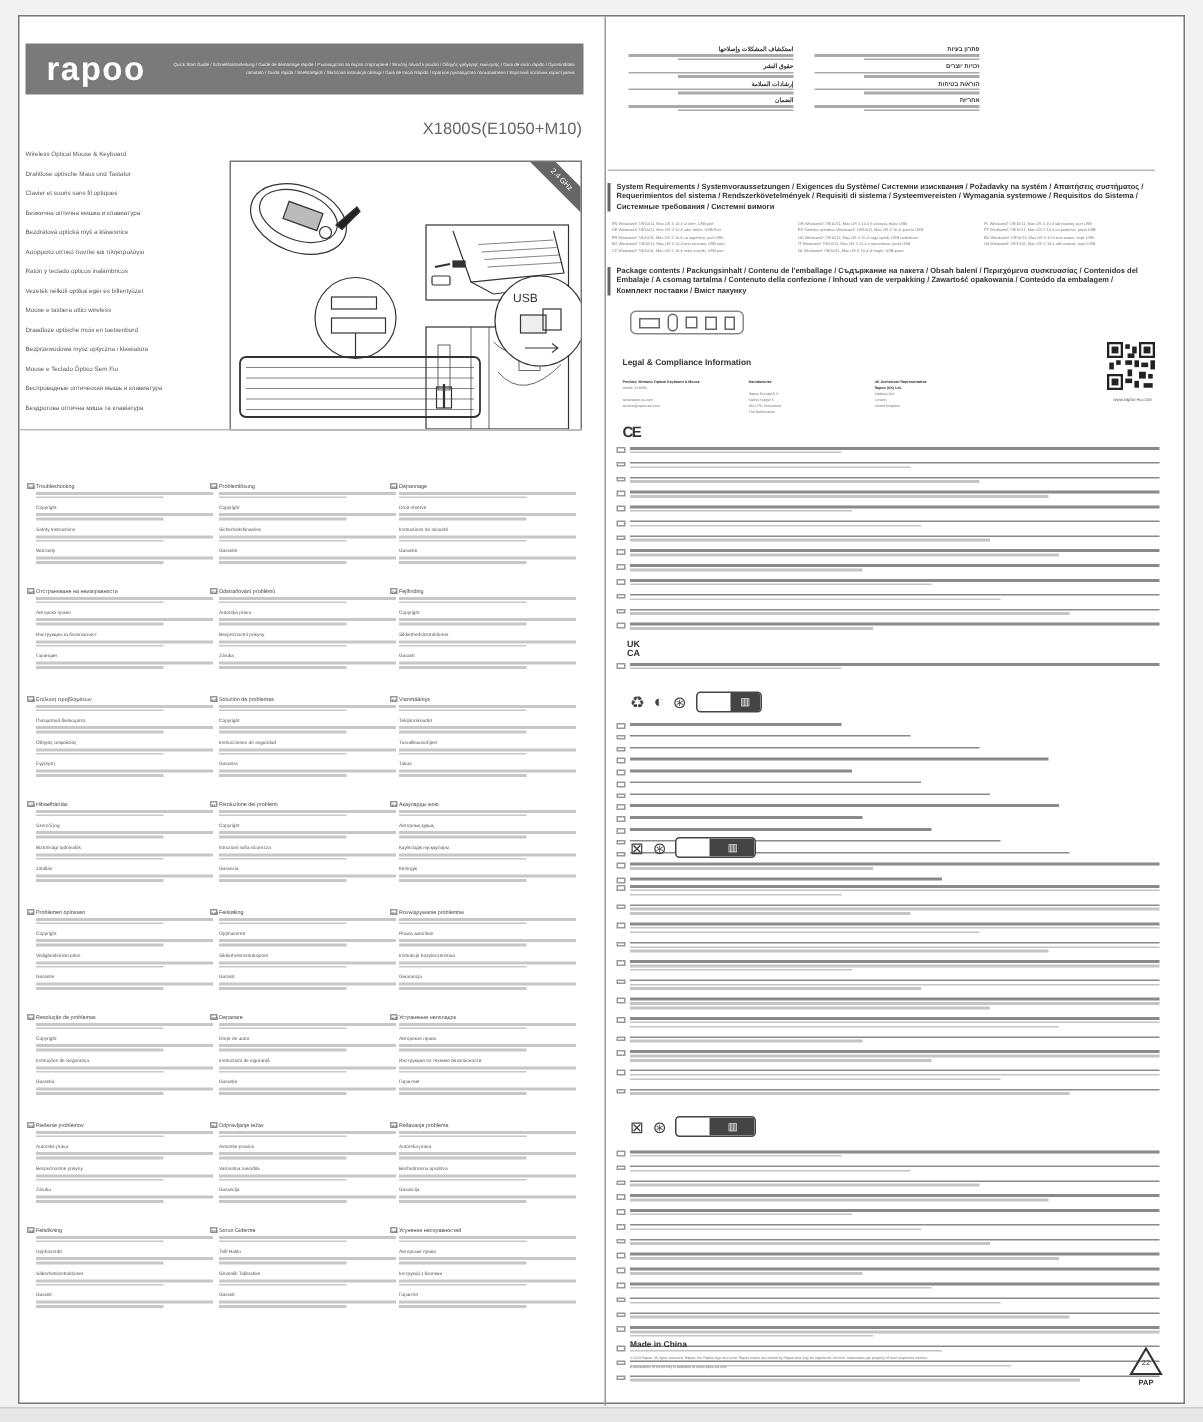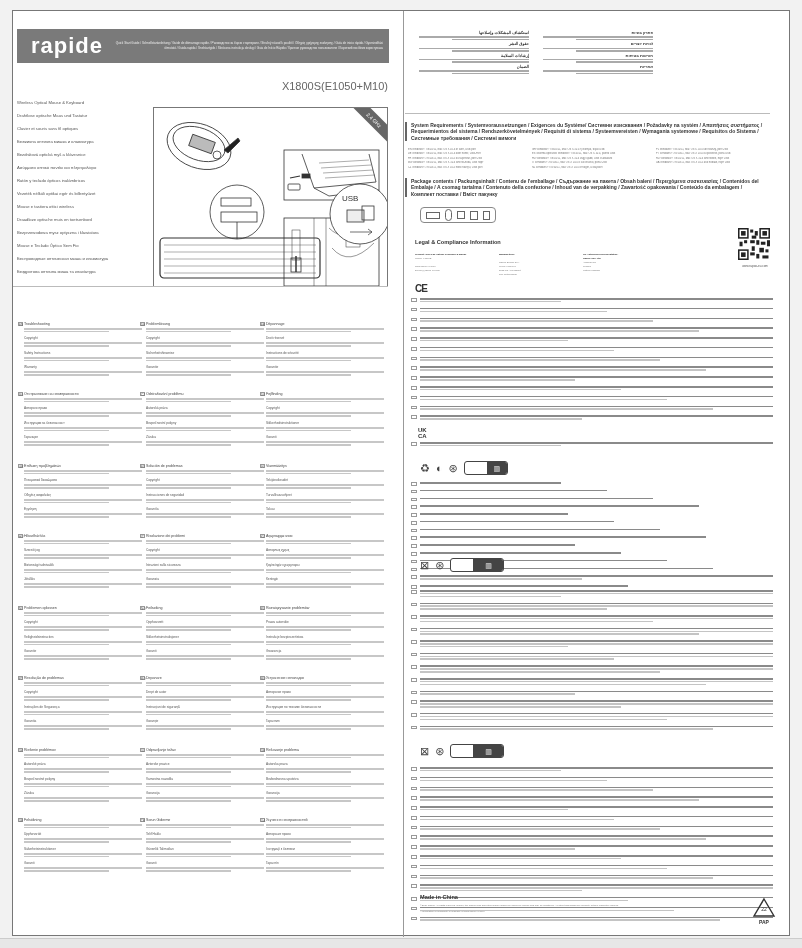--- a/index.html
+++ b/index.html
@@ -74,21 +74,21 @@
 </style>
 </head>
 <body>
 
 <div class="sheet">
   <div class="divider-v"></div>
 </div>
 <div class="bottom-band"></div>
 
 <div class="banner">
-  <div class="logo">rapide</div>
+  <div class="logo">rapoo</div>
   <div class="banner-text">Quick Start Guide / Schnellstartanleitung / Guide de démarrage rapide / Ръководство за бързо стартиране / Stručný návod k použití / Οδηγός γρήγορης εκκίνησης / Guía de inicio rápido / Gyorsindítási útmutató / Guida rapida / Snelstartgids / Skrócona instrukcja obsługi / Guia de Início Rápido / Краткое руководство пользователя / Короткий посібник користувача</div>
 </div>
 <div class="model">X1800S(E1050+M10)</div>
 
 <div class="names" id="names">
     <div class="name-item">Wireless Optical Mouse &amp; Keyboard</div>
     <div class="name-item">Drahtlose optische Maus und Tastatur</div>
     <div class="name-item">Clavier et souris sans fil optiques</div>
     <div class="name-item">Безжична оптична мишка и клавиатура</div>
     <div class="name-item">Bezdrátová optická myš a klávesnice</div>

